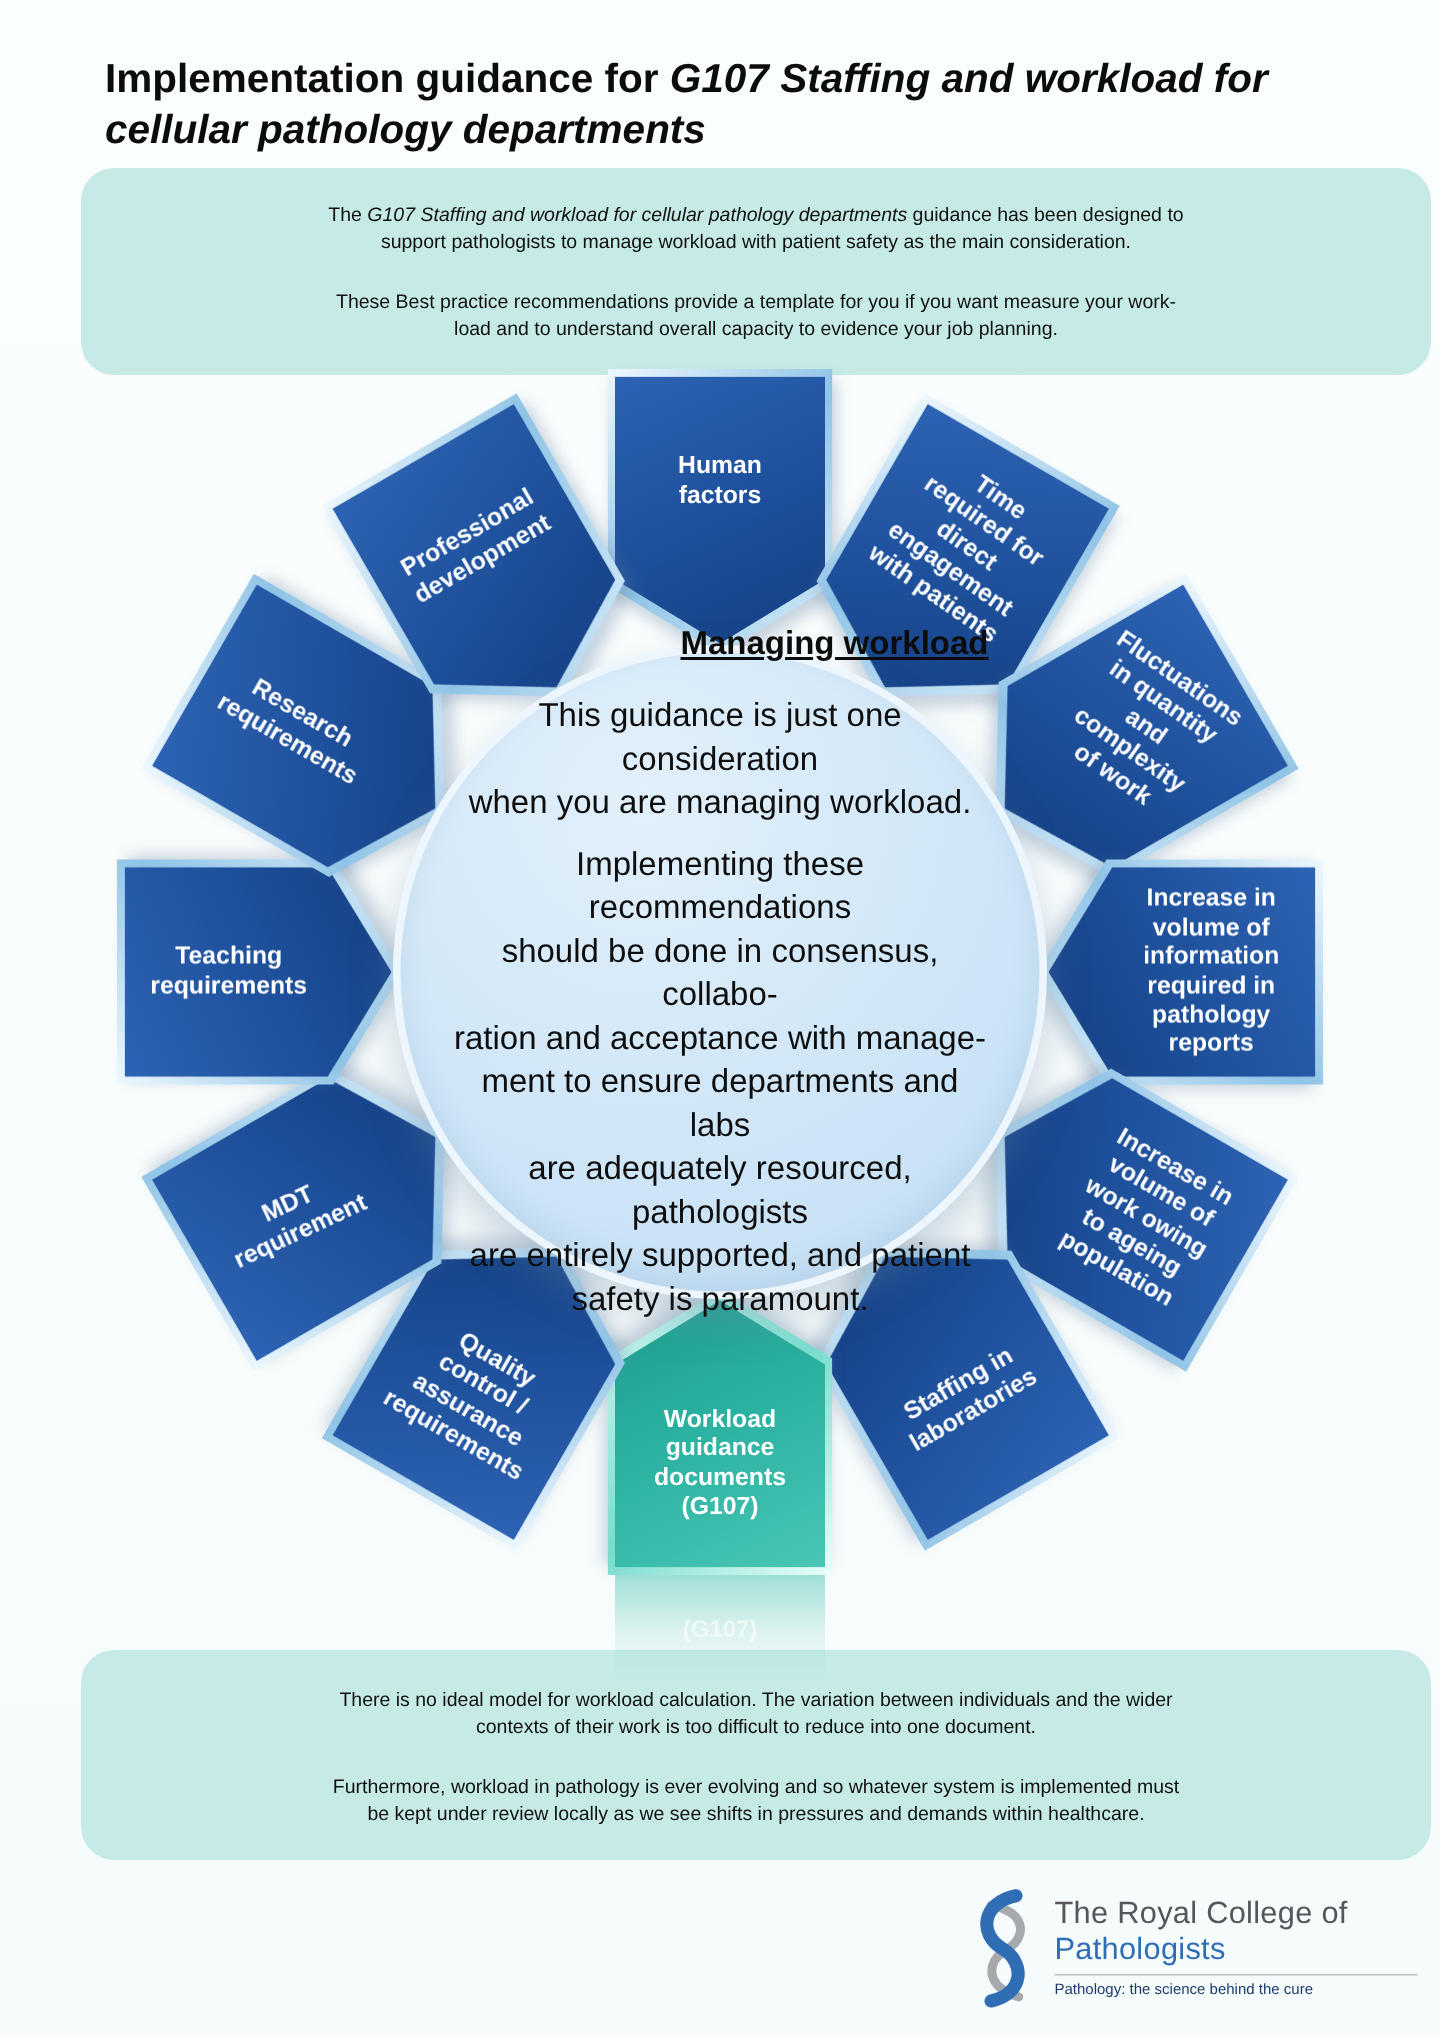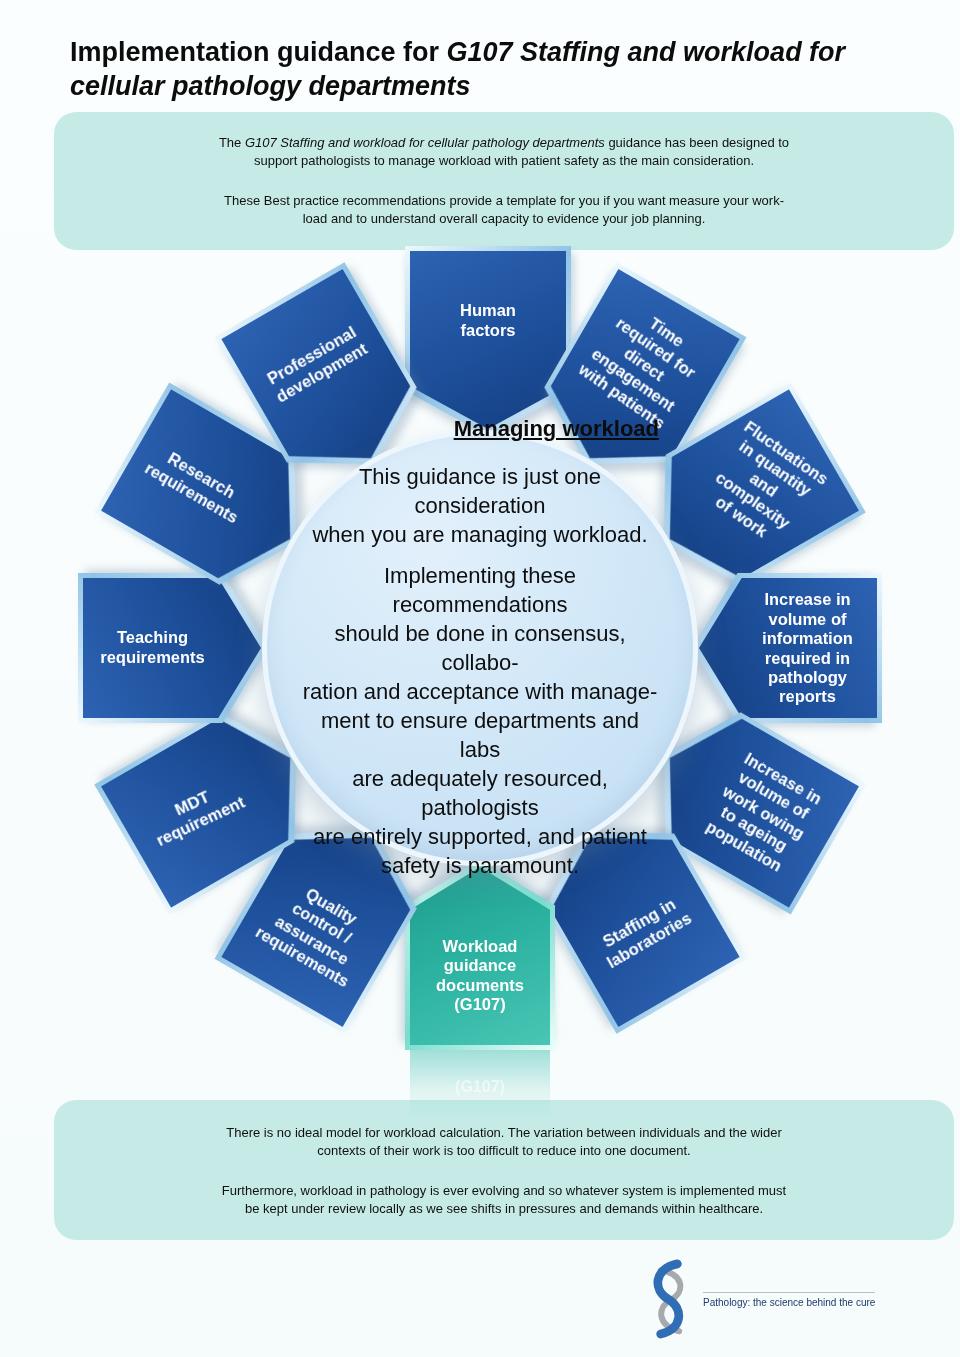--- a/index.html
+++ b/index.html
@@ -82,21 +82,21 @@
 
   <div class="mint-box" id="intro-box">
     <p><span>The </span><span class="it">G107 Staffing and workload for cellular pathology departments</span><span> guidance has been designed to
 support pathologists to manage workload with patient safety as the main consideration.</span></p>
     <p>These Best practice recommendations provide a template for you if you want measure your work-
 load and to understand overall capacity to evidence your job planning.</p>
   </div>
 
   <div class="diagram">
     <div>
-        <div class="badge" style="left: 405px; top: -12px; padding-left: 16px; --rot: 0deg; --trot: 0deg;">
+        <div class="badge" style="left: 405px; top: -12px; --rot: 0deg; --trot: 0deg;">
     <div class="outer"></div>
     <div class="inner"></div>
     <div class="label">Human
 factors</div>
   </div>
         <div class="badge" style="left: 558.5px; top: 29.1302px; --rot: 30deg; --trot: 5deg;">
     <div class="outer"></div>
     <div class="inner"></div>
     <div class="label">Time
 required for
@@ -204,18 +204,19 @@
     <p>Furthermore, workload in pathology is ever evolving and so whatever system is implemented must
 be kept under review locally as we see shifts in pressures and demands within healthcare.</p>
   </div>
 
   <div class="logo">
     <svg width="48" height="82" viewBox="0 0 52 86">
       <path d="M 17 13 C 42 17 44 36 28 45 C 12 54 14 73 37 79" fill="none" stroke="#a7a9ac" stroke-width="6.5" stroke-linecap="round"></path>
       <path d="M 35 6 C 10 11 8 34 25 44 C 42 54 41 77 17 82" fill="none" stroke="#2f6eb5" stroke-width="9.5" stroke-linecap="round"></path>
     </svg>
     <div class="logo-text">
+      <div class="logo-title"><span>The Royal College of </span><span class="hl">Pathologists</span></div>
       <div class="logo-rule"></div>
       <div class="logo-tagline">Pathology: the science behind the cure</div>
     </div>
   </div>
 
 </div>
 
 </body></html>

